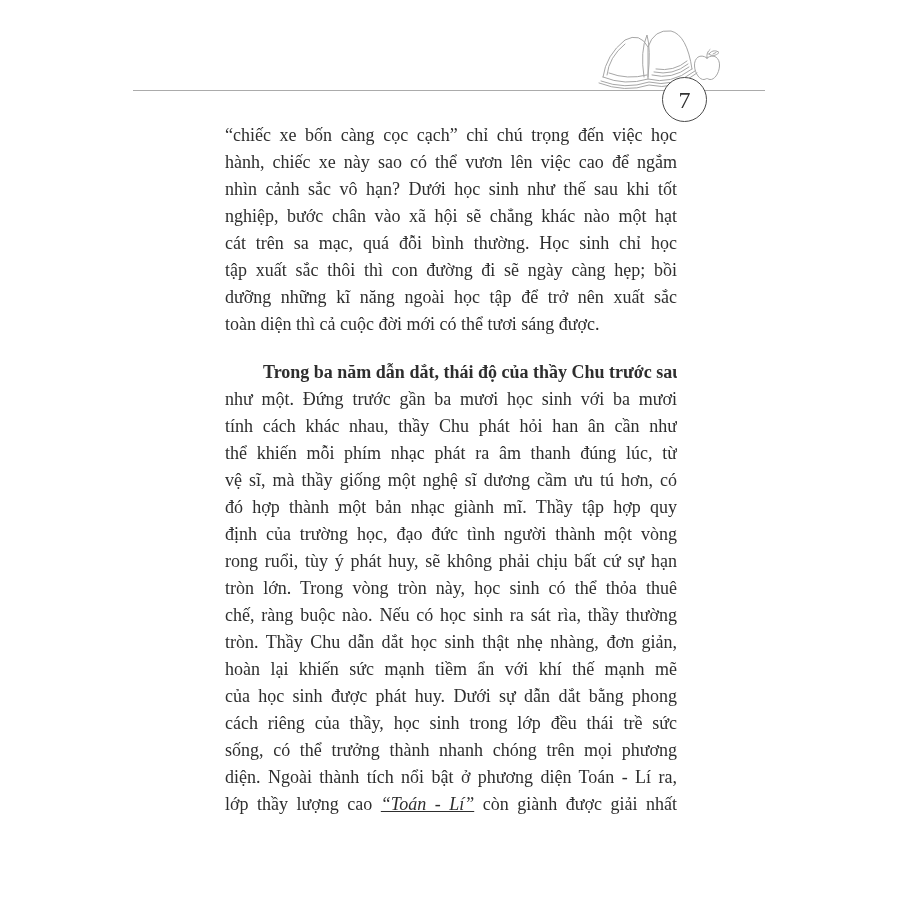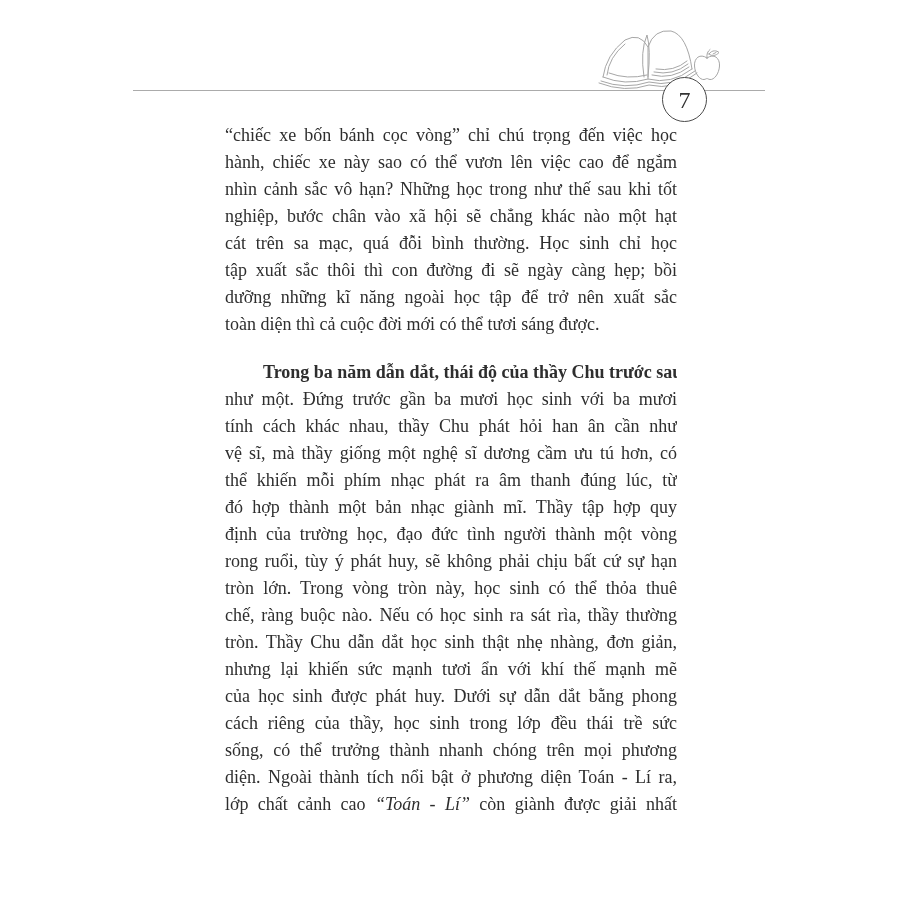--- a/index.html
+++ b/index.html
@@ -37,21 +37,21 @@
   }
   .para{margin:0;padding:0;}
   .para2{margin-top:21px;}
   .line{
     height:27px;line-height:27px;
     text-align:justify;text-align-last:justify;
     overflow:hidden;white-space:nowrap;
   }
   .line.endleft{text-align-last:left;}
   .line.indent{padding-left:38px;font-weight:bold;}
-  .italic{font-style:italic;}
+  .italic{font-style:italic;text-decoration:underline;}
 </style>
 </head>
 <body>
 
 <div class="page">
 
   <svg class="book-art" viewBox="0 0 102 66" fill="none" stroke="#a6a6a6" stroke-width="1" stroke-linecap="round" stroke-linejoin="round">
     <path d="M4,56 Q28,65 52,57 Q76,63 98,46"></path>
     <path d="M6,52 Q28,61 51,54 Q74,60 95,44"></path>
     <path d="M6,52 Q9,30 28,15 Q43,7 51,22 Q57,4 74,6 Q90,10 95,44"></path>
@@ -74,44 +74,44 @@
 
   <div class="rule"></div>
 
   <div class="page-badge">
     <span>7</span>
   </div>
 
   <div class="text-block">
 
     <div class="para para1">
-      <div class="line">“chiếc xe bốn bánh cọc vòng” chỉ chú trọng đến việc học</div>
+      <div class="line">“chiếc xe bốn càng cọc cạch” chỉ chú trọng đến việc học</div>
       <div class="line">hành, chiếc xe này sao có thể vươn lên việc cao để ngắm</div>
-      <div class="line">nhìn cảnh sắc vô hạn? Những học trong như thế sau khi tốt</div>
+      <div class="line">nhìn cảnh sắc vô hạn? Dưới học sinh như thế sau khi tốt</div>
       <div class="line">nghiệp, bước chân vào xã hội sẽ chẳng khác nào một hạt</div>
       <div class="line">cát trên sa mạc, quá đỗi bình thường. Học sinh chỉ học</div>
       <div class="line">tập xuất sắc thôi thì con đường đi sẽ ngày càng hẹp; bồi</div>
       <div class="line">dưỡng những kĩ năng ngoài học tập để trở nên xuất sắc</div>
       <div class="line endleft">toàn diện thì cả cuộc đời mới có thể tươi sáng được.</div>
     </div>
 
     <div class="para para2">
       <div class="line indent">Trong ba năm dẫn dắt, thái độ của thầy Chu trước sau</div>
       <div class="line">như một. Đứng trước gần ba mươi học sinh với ba mươi</div>
       <div class="line">tính cách khác nhau, thầy Chu phát hỏi han ân cần như</div>
+      <div class="line">thể khiến mỗi phím nhạc phát ra âm thanh đúng lúc, từ</div>
       <div class="line">vệ sĩ, mà thầy giống một nghệ sĩ dương cầm ưu tú hơn, có</div>
-      <div class="line">thể khiến mỗi phím nhạc phát ra âm thanh đúng lúc, từ</div>
       <div class="line">đó hợp thành một bản nhạc giành mĩ. Thầy tập hợp quy</div>
       <div class="line">định của trường học, đạo đức tình người thành một vòng</div>
       <div class="line">rong ruổi, tùy ý phát huy, sẽ không phải chịu bất cứ sự hạn</div>
       <div class="line">tròn lớn. Trong vòng tròn này, học sinh có thể thỏa thuê</div>
       <div class="line">chế, ràng buộc nào. Nếu có học sinh ra sát rìa, thầy thường</div>
       <div class="line">tròn. Thầy Chu dẫn dắt học sinh thật nhẹ nhàng, đơn giản,</div>
-      <div class="line">nhưng lại khiến sức mạnh tươi ẩn với khí thế mạnh mẽ</div>
+      <div class="line">hoàn lại khiến sức mạnh tiềm ẩn với khí thế mạnh mẽ</div>
       <div class="line">của học sinh được phát huy. Dưới sự dẫn dắt bằng phong</div>
       <div class="line">cách riêng của thầy, học sinh trong lớp đều thái trề sức</div>
       <div class="line">sống, có thể trưởng thành nhanh chóng trên mọi phương</div>
       <div class="line">diện. Ngoài thành tích nổi bật ở phương diện Toán - Lí ra,</div>
-      <div class="line"><span>lớp chất cảnh cao </span><span class="italic">“Toán - Lí”</span><span> còn giành được giải nhất</span></div>
+      <div class="line"><span>lớp thầy lượng cao </span><span class="italic">“Toán - Lí”</span><span> còn giành được giải nhất</span></div>
     </div>
 
   </div>
 </div>
 
 </body></html>

